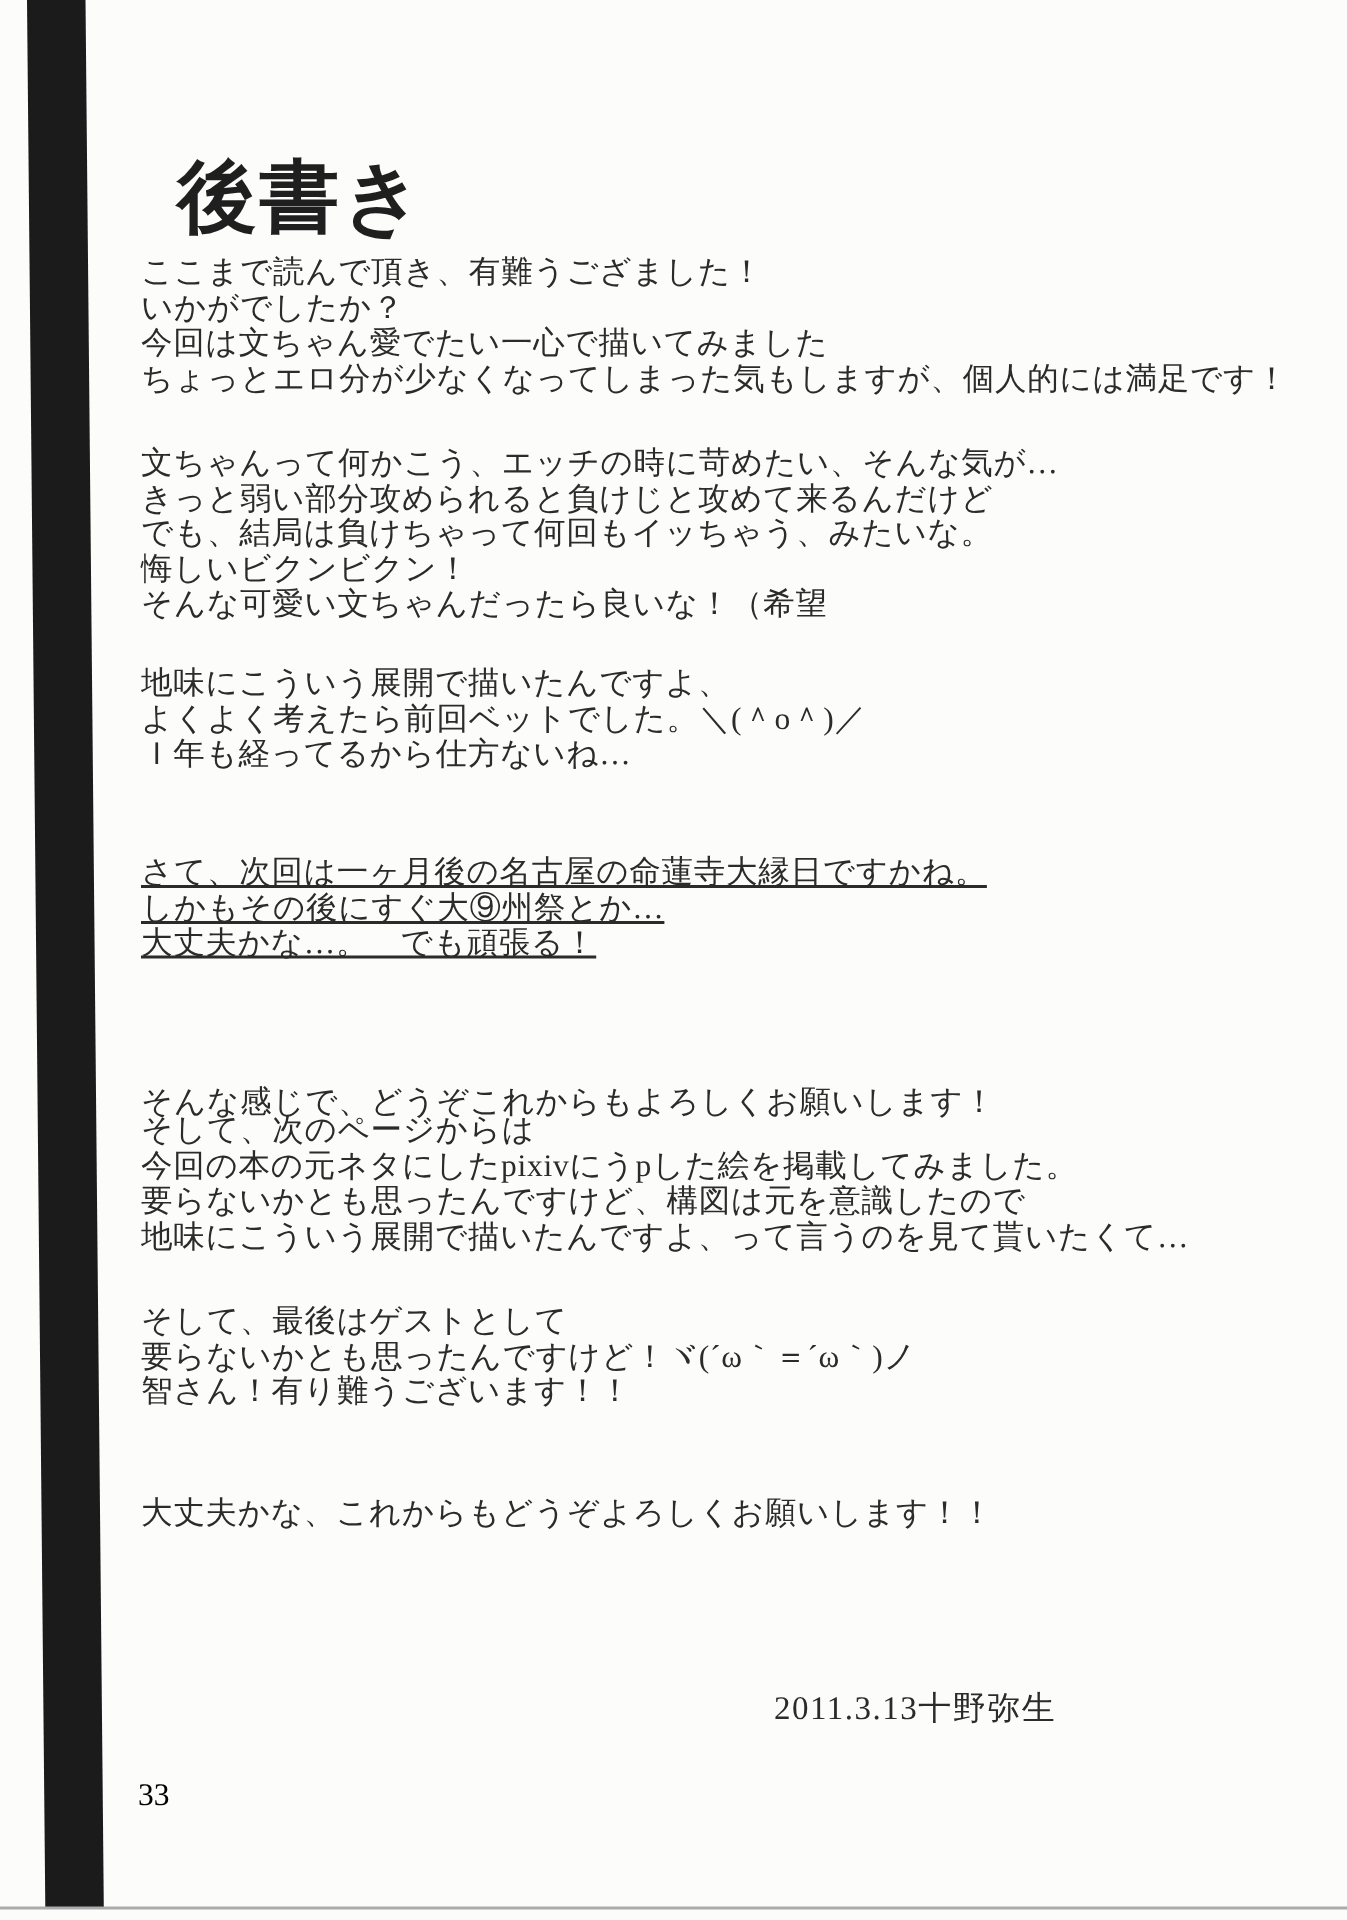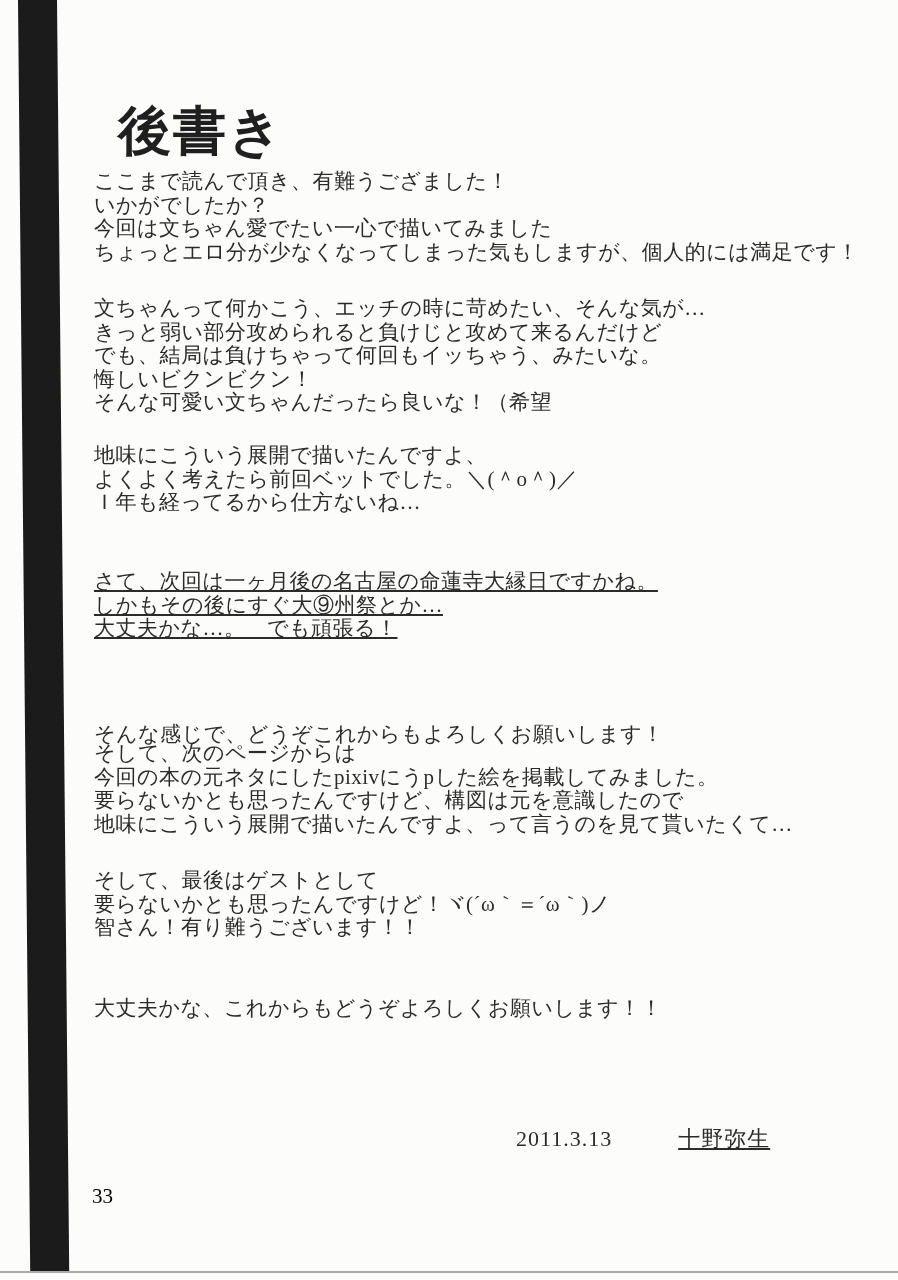--- a/index.html
+++ b/index.html
@@ -55,21 +55,21 @@
   #p8 { top: 997px; }
   .signature-line {
     position: absolute;
     left: 505px;
     top: 1098px;
     font-size: 22px;
     color: #2b2b2b;
     white-space: pre;
   }
   .signature-date { letter-spacing: 1px; }
-  .signature-author { margin-left: 66px; letter-spacing: 1px; text-decoration: underline; }
+  .signature-author { letter-spacing: 1px; }
   .page-number {
     position: absolute;
     left: 92px;
     top: 1184px;
     font-size: 21px;
     color: #000000;
   }
   .scan-edge-line {
     position: absolute;
     left: 0;

